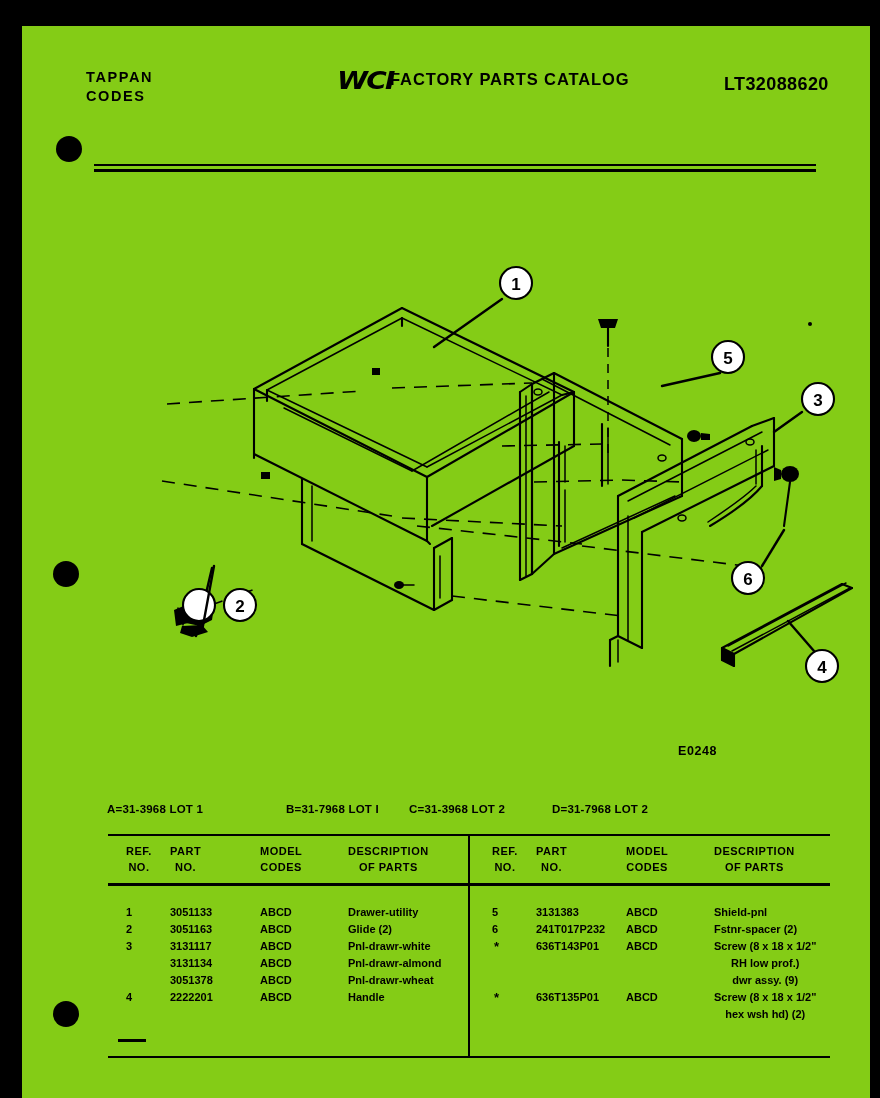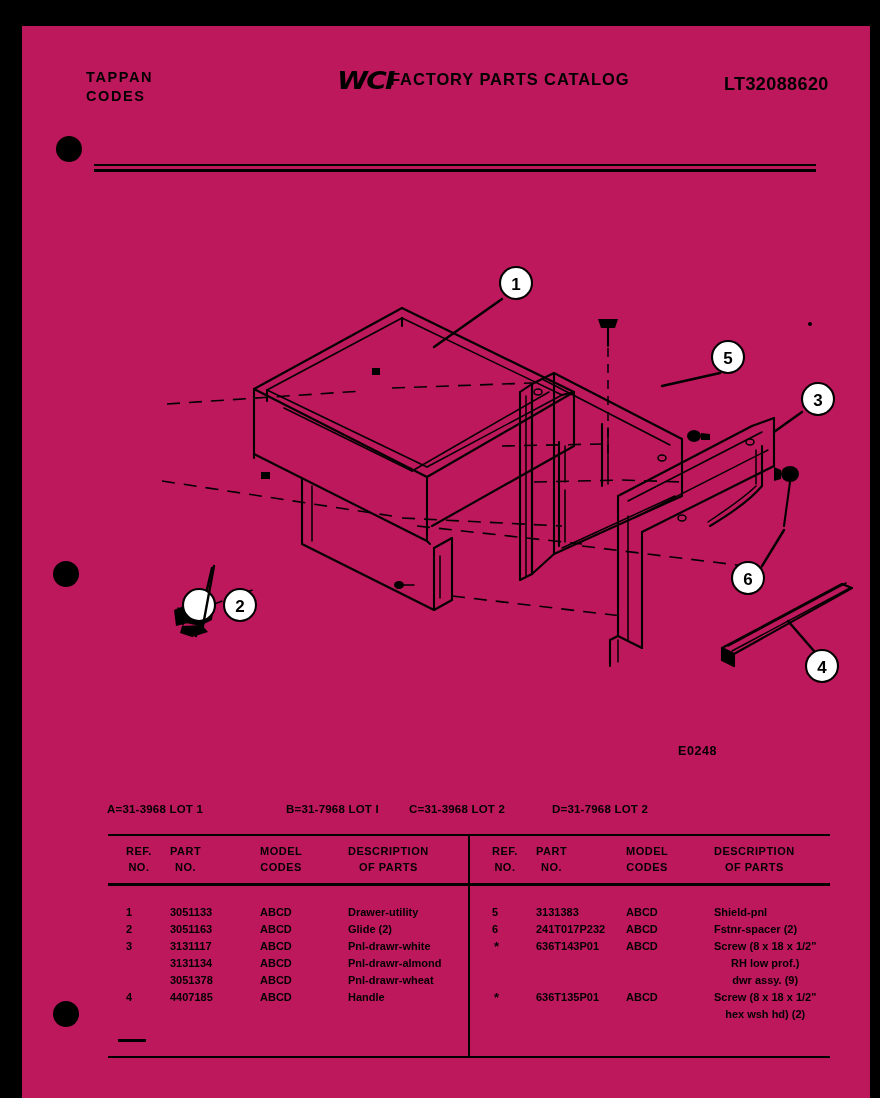--- a/index.html
+++ b/index.html
@@ -43,21 +43,21 @@
   .scan-notch {
     position: absolute;
     background: #000;
   }
 
   
   #sheet {
     position: absolute;
     left: 22px; top: 26px;
     width: 848px; height: 1072px;
-    background: #be185d;
+    background: #84cc16;
   }
 
   
   .brand {
     position: absolute;
     left: 64px; top: 42px;
     font-size: 14.5px;
     font-weight: bold;
     letter-spacing: 1.6px;
     line-height: 19px;
@@ -531,21 +531,21 @@
               <div class="cell c-desc">Pnl-drawr-almond</div>
             </div>
             <div class="trow">
               <div class="cell c-ref"></div>
               <div class="cell c-part">3051378</div>
               <div class="cell c-model">ABCD</div>
               <div class="cell c-desc">Pnl-drawr-wheat</div>
             </div>
             <div class="trow">
               <div class="cell c-ref">4</div>
-              <div class="cell c-part">4407185</div>
+              <div class="cell c-part">2222201</div>
               <div class="cell c-model">ABCD</div>
               <div class="cell c-desc">Handle</div>
             </div>
           </div>
       </div>
 
       <div class="tbl-col right">
         <div class="thead">
           <div class="th th-ref">REF.
 NO.</div>

